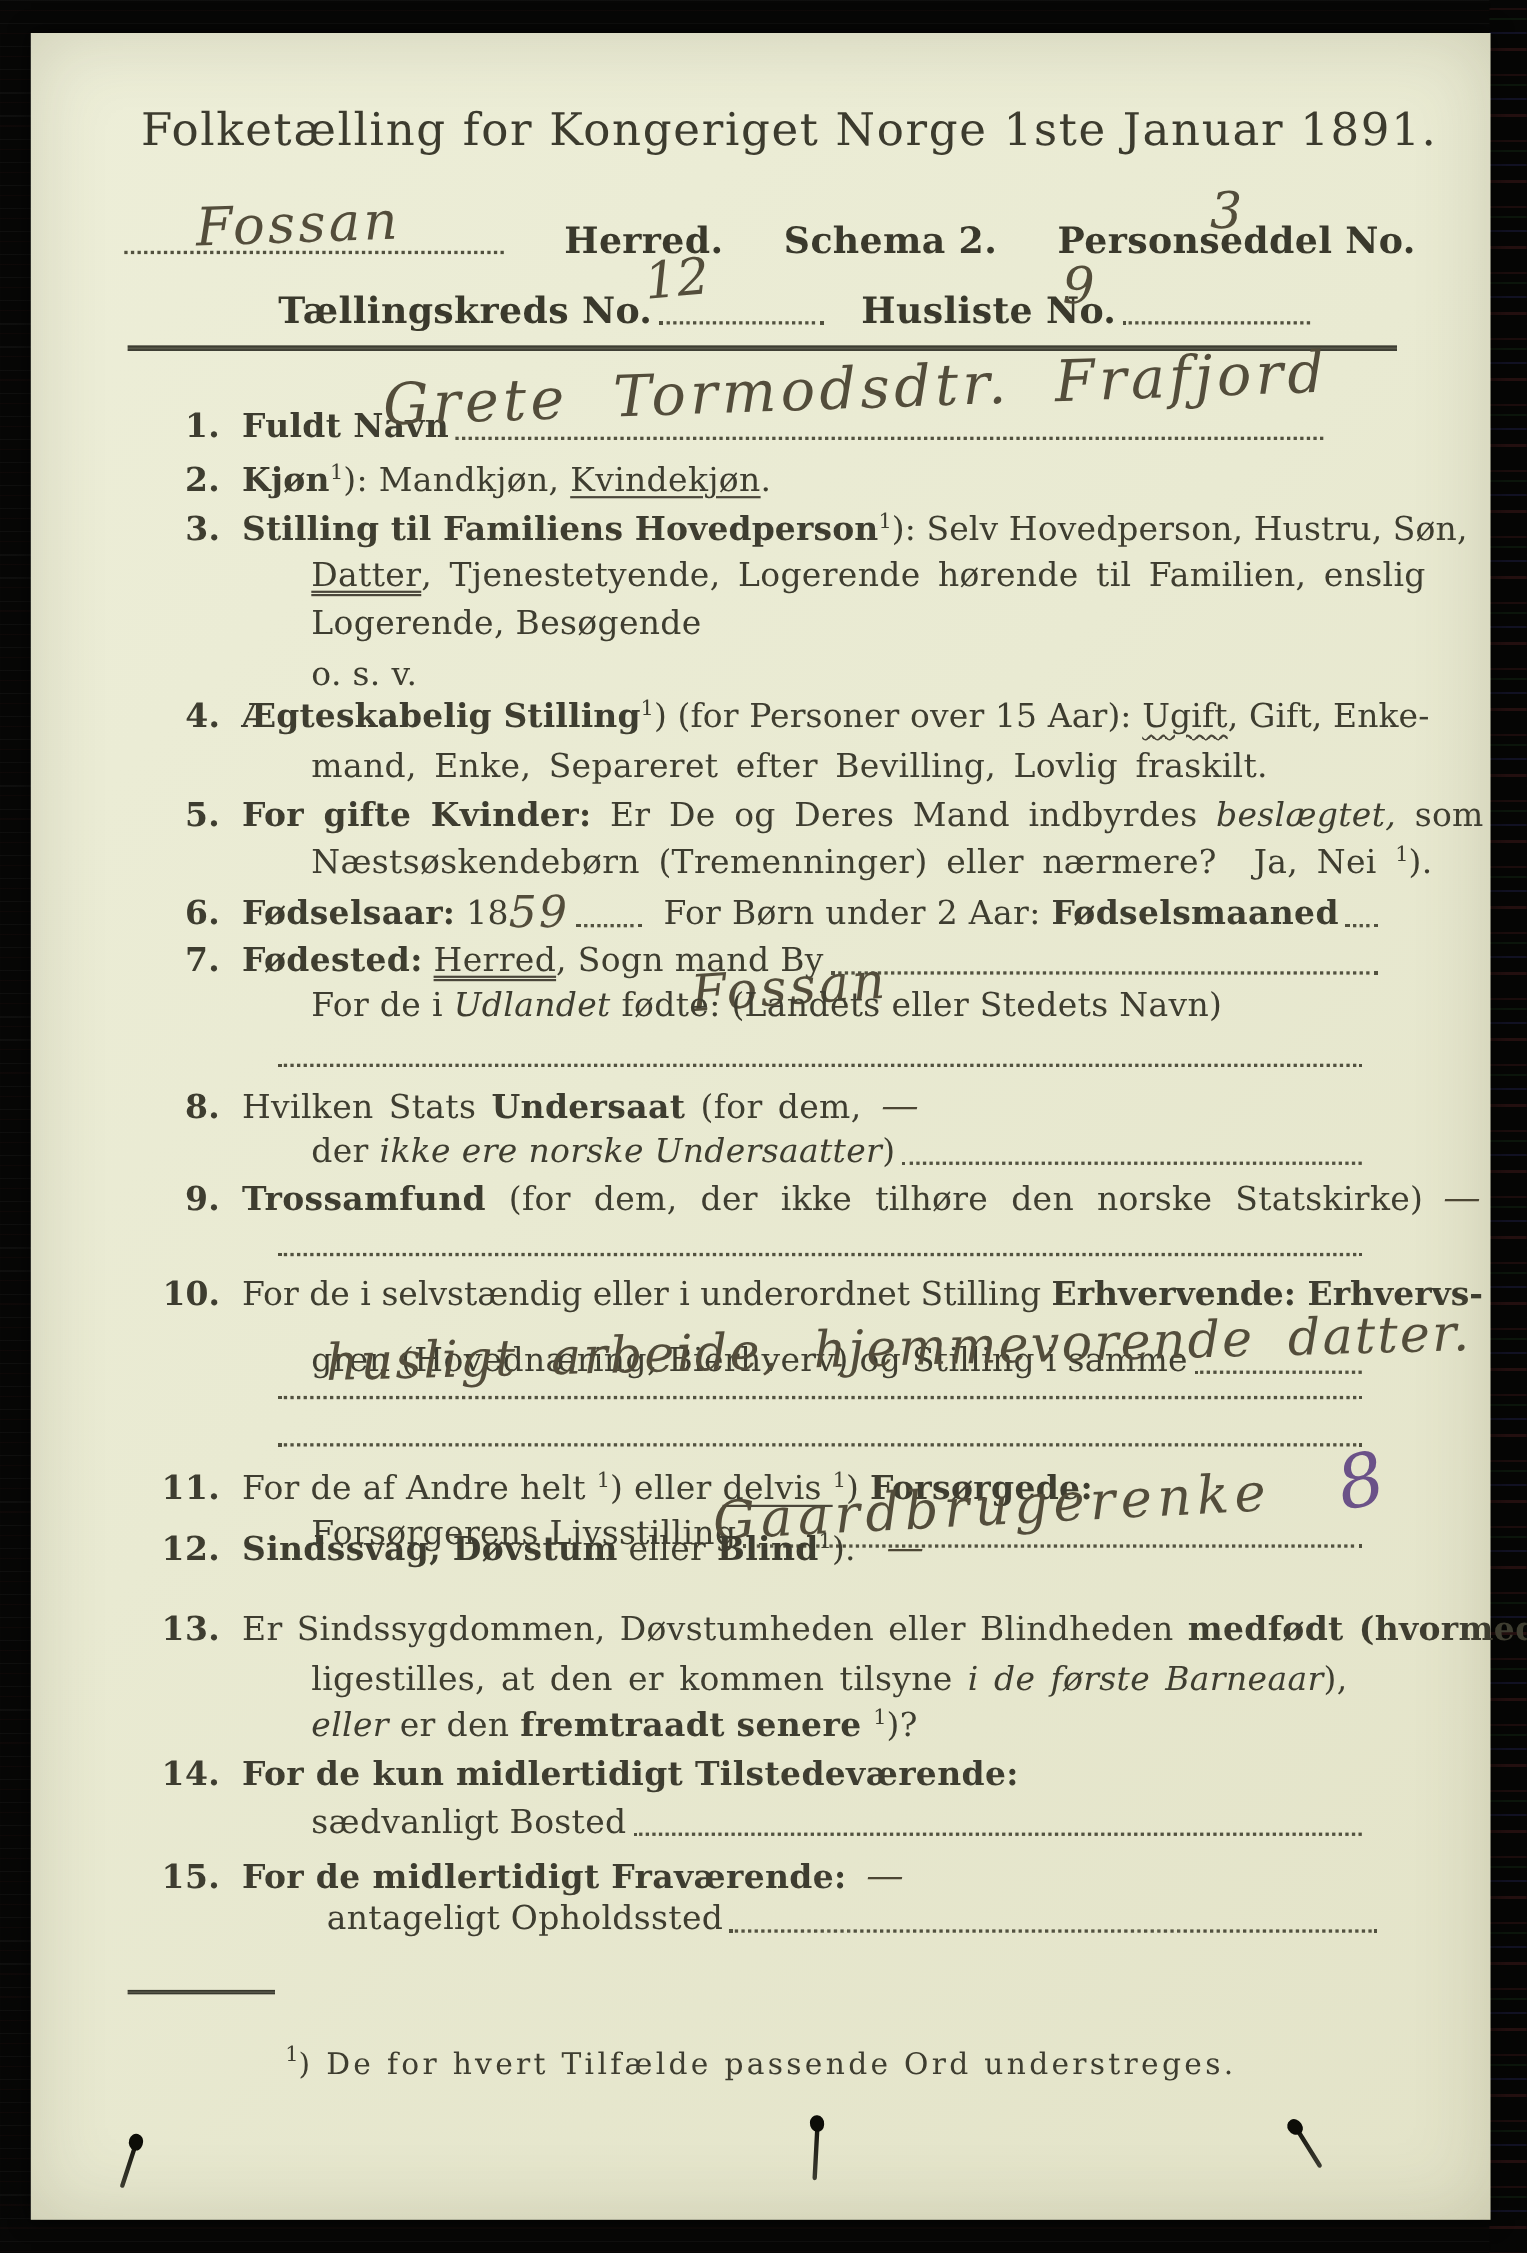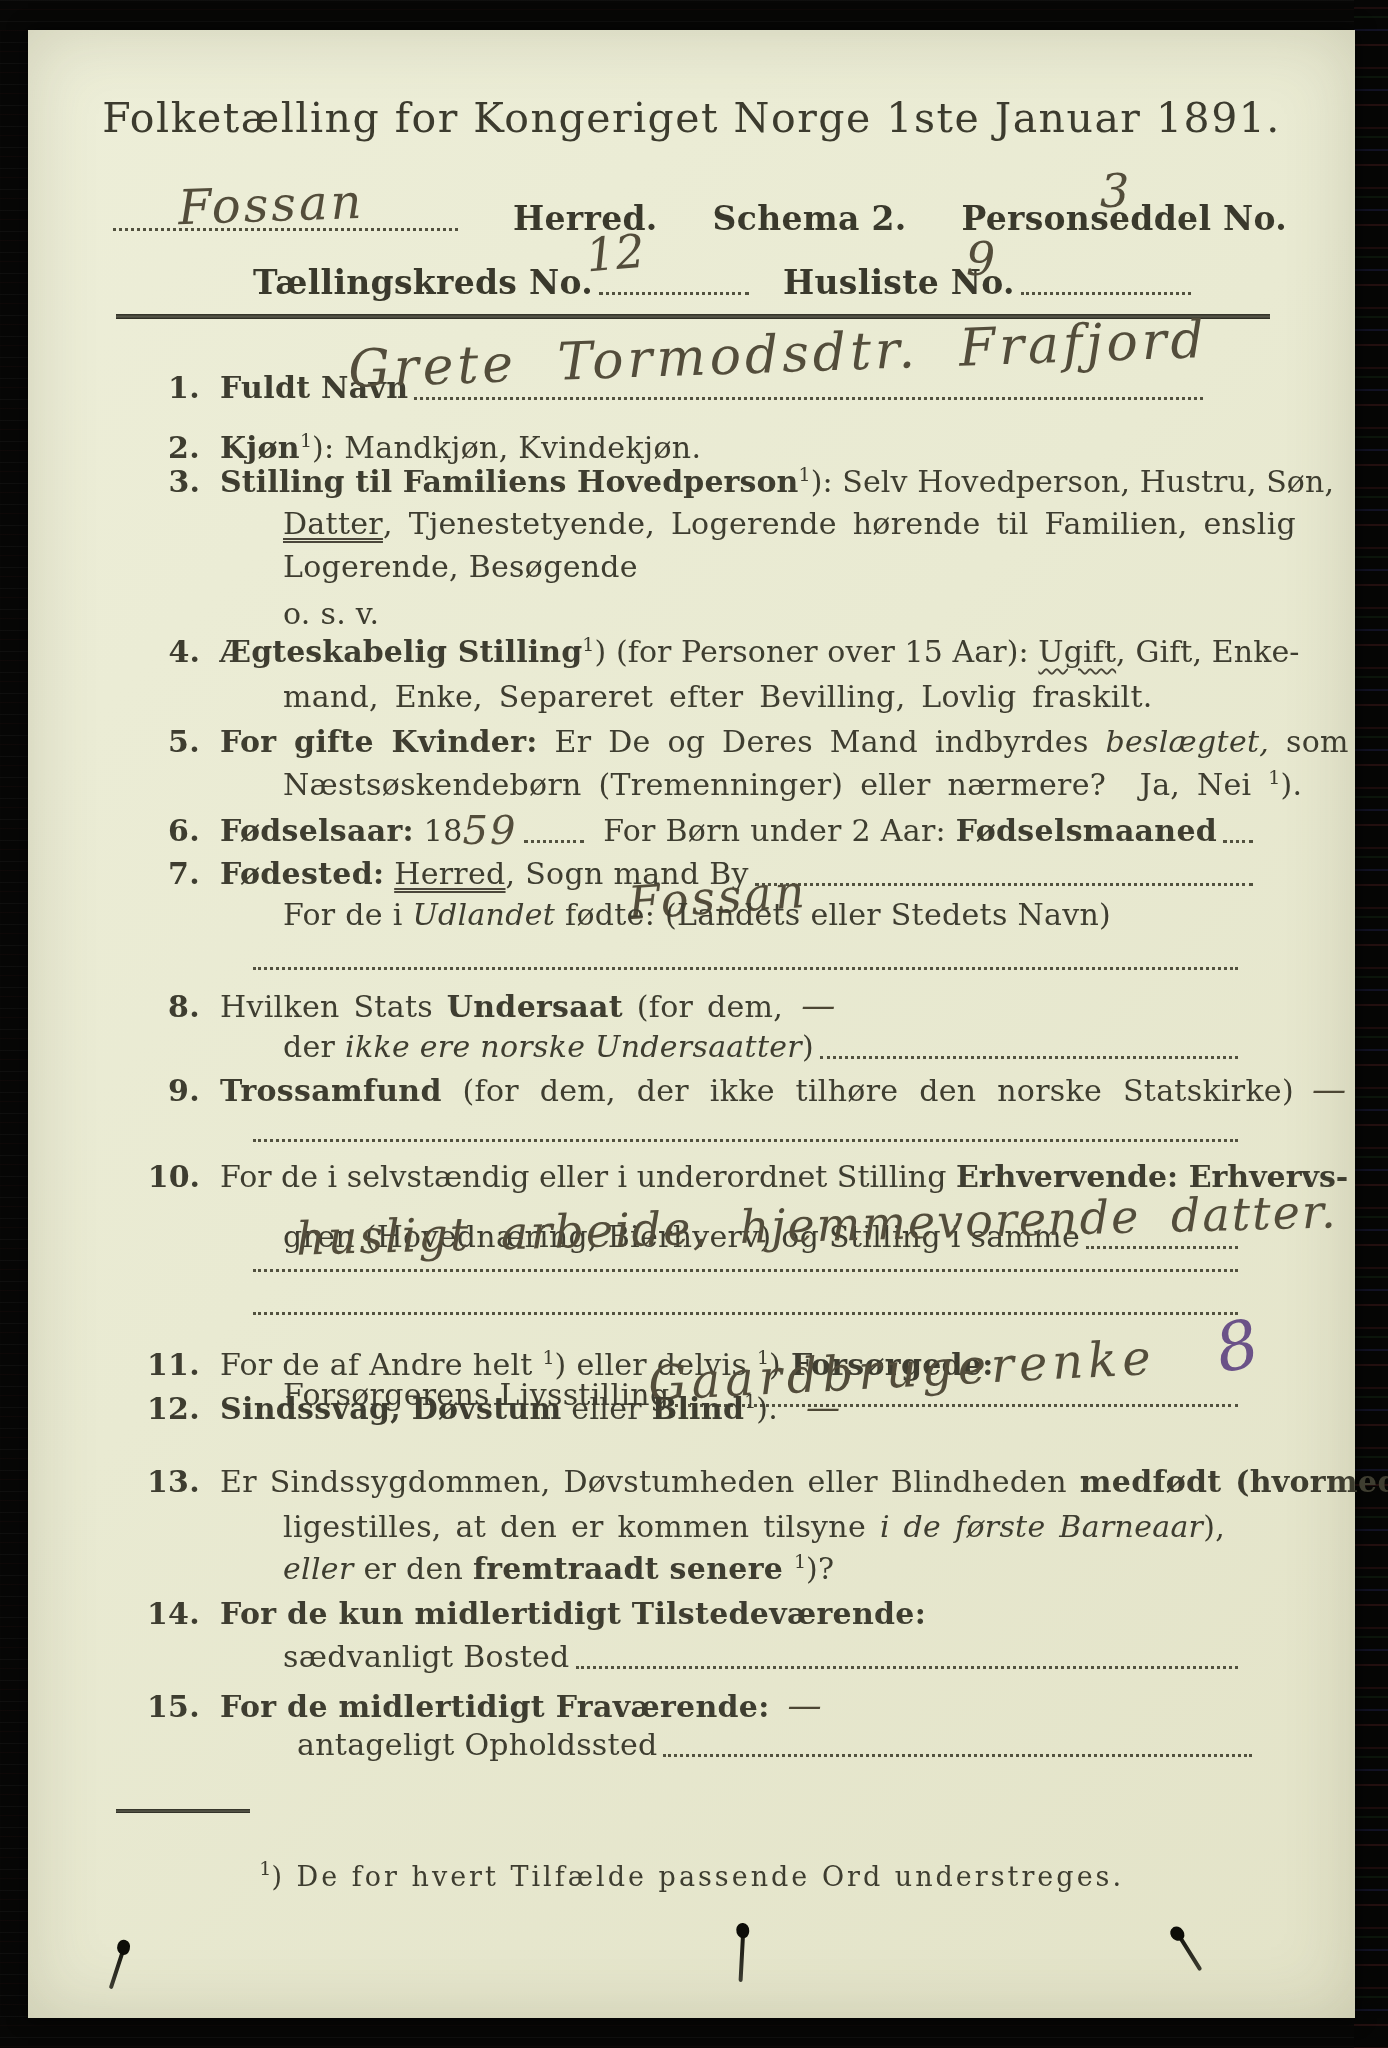--- a/index.html
+++ b/index.html
@@ -22,31 +22,31 @@
       #060605 31px 44px,#241010 44px 46px,#060605 46px 60px);
   }
   .paper{
     position:absolute;left:28px;top:30px;width:1327px;height:1988px;
     background:linear-gradient(135deg,#edeed8 0%,#e9ead2 45%,#e3e3c8 100%);
     box-shadow:inset 0 0 70px rgba(90,85,55,.20), 0 0 18px rgba(0,0,0,.8);
   }
   .title{
     position:absolute;top:64px;left:0;width:100%;margin:0;
     text-align:center;font-size:41px;font-weight:400;letter-spacing:1.5px;
-    color:#3c3b2e;white-space:nowrap;
+    color:#3c3b2e;white-space:nowrap;padding-left:26px;
   }
   .line{
     position:absolute;display:flex;align-items:baseline;
     font-size:30px;line-height:34px;color:#3e3d30;
     letter-spacing:.3px;white-space:pre;
   }
   .no{flex:0 0 102px;text-align:right;padding-right:20px;box-sizing:border-box;font-weight:700;}
   .b{font-weight:700;}
   .i{font-style:italic;}
-  .u {text-decoration-thickness:2px;text-underline-offset:5px;text-decoration-color:#4a463a;margin-top:11px;}
+  .u {text-decoration:underline;text-decoration-thickness:2px;text-underline-offset:5px;text-decoration-color:#4a463a;}
   .u2{text-decoration:underline double;text-decoration-thickness:2px;text-underline-offset:4px;text-decoration-color:#4a463a;}
   .uw{text-decoration:underline wavy;text-decoration-thickness:2px;text-underline-offset:6px;text-decoration-color:#4a463a;}
   .sup{font-size:19px;position:relative;top:-11px;letter-spacing:0;}
   .dots{align-self:flex-end;margin:0 0 5px 6px;height:0;border-bottom:3px dotted #52513f;flex:1;}
   .dots.fixed{flex:none;}
   .dotline{position:absolute;height:0;border-top:3px dotted #52513f;}
   .rule{position:absolute;height:5px;background:linear-gradient(180deg,#2c2c22,#5a5a4c 55%,#23231b);}
   .hand{font-style:italic;color:#534d3b;white-space:nowrap;font-family:"DejaVu Serif","Liberation Serif",serif;}
   .hand-abs{position:absolute;}
   .hand-inline{font-size:40px;font-style:italic;color:#534d3b;position:relative;top:3px;letter-spacing:2px;}

